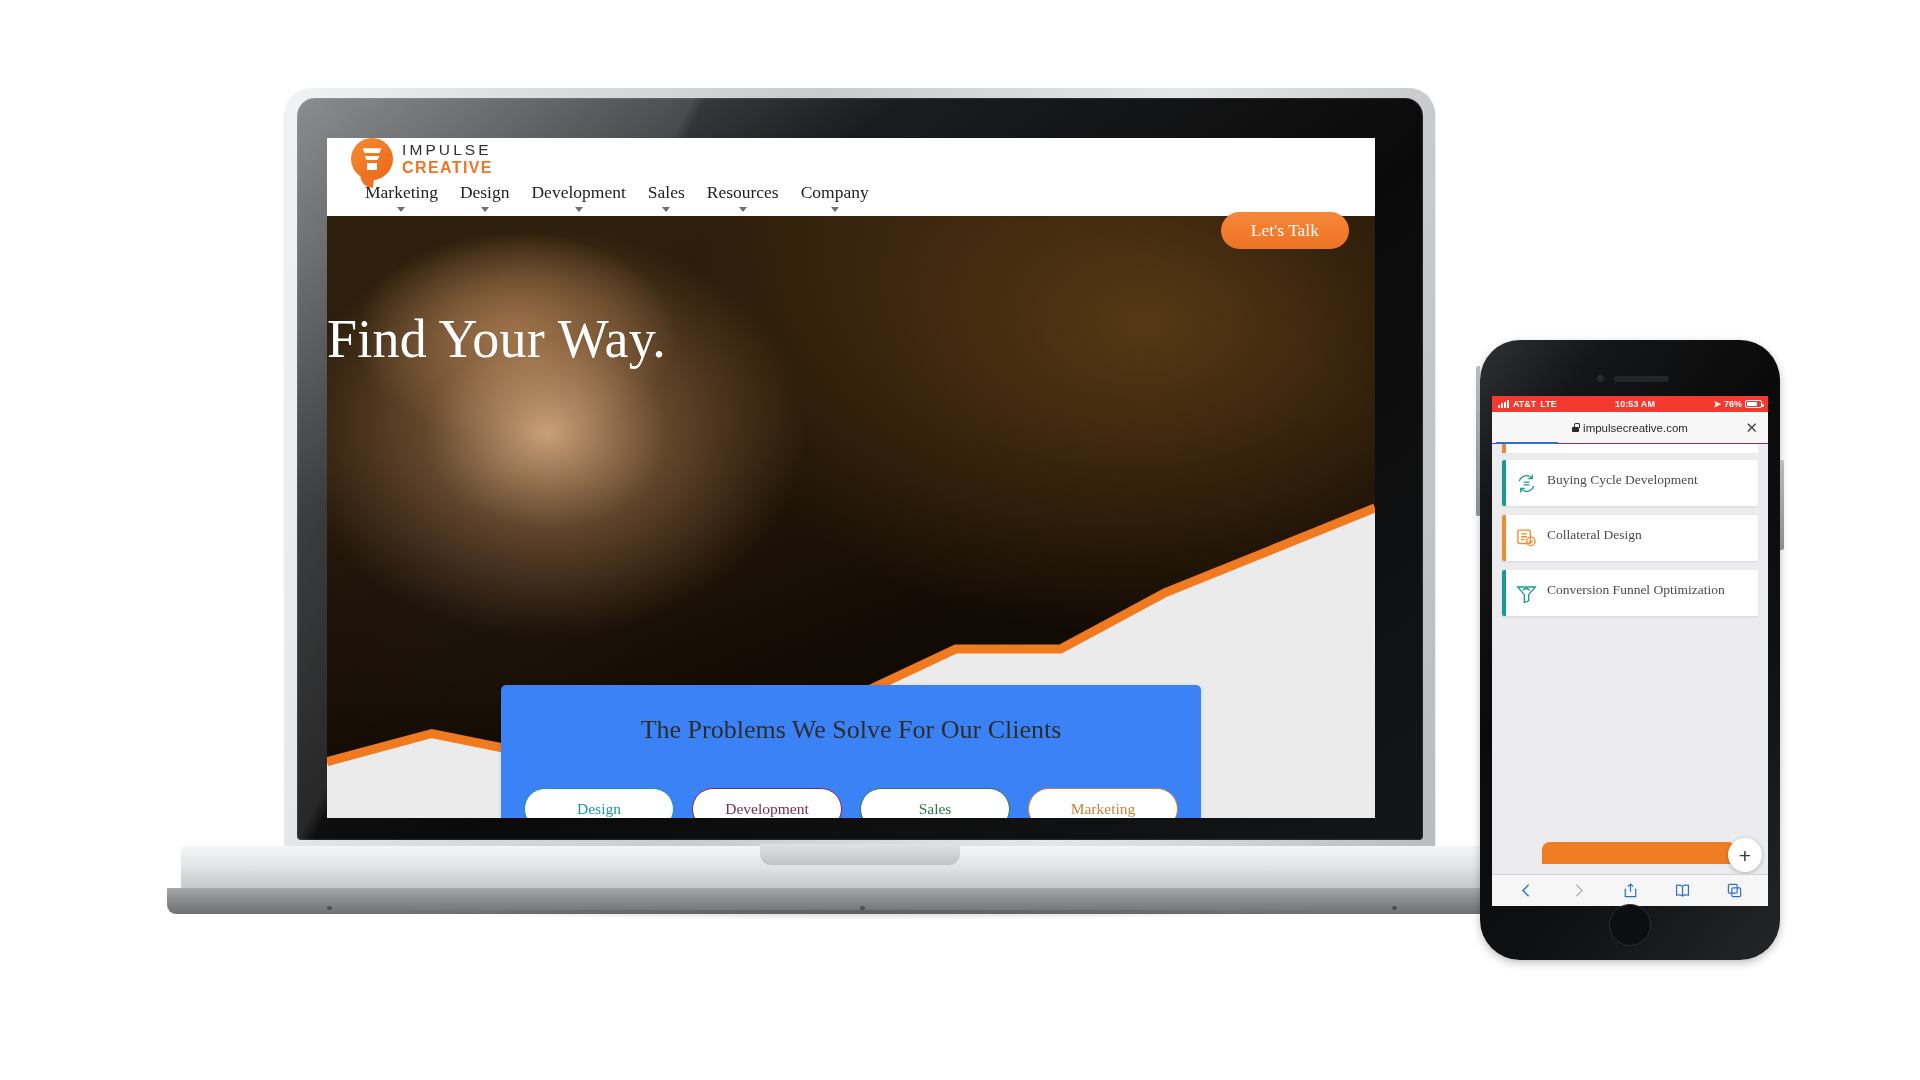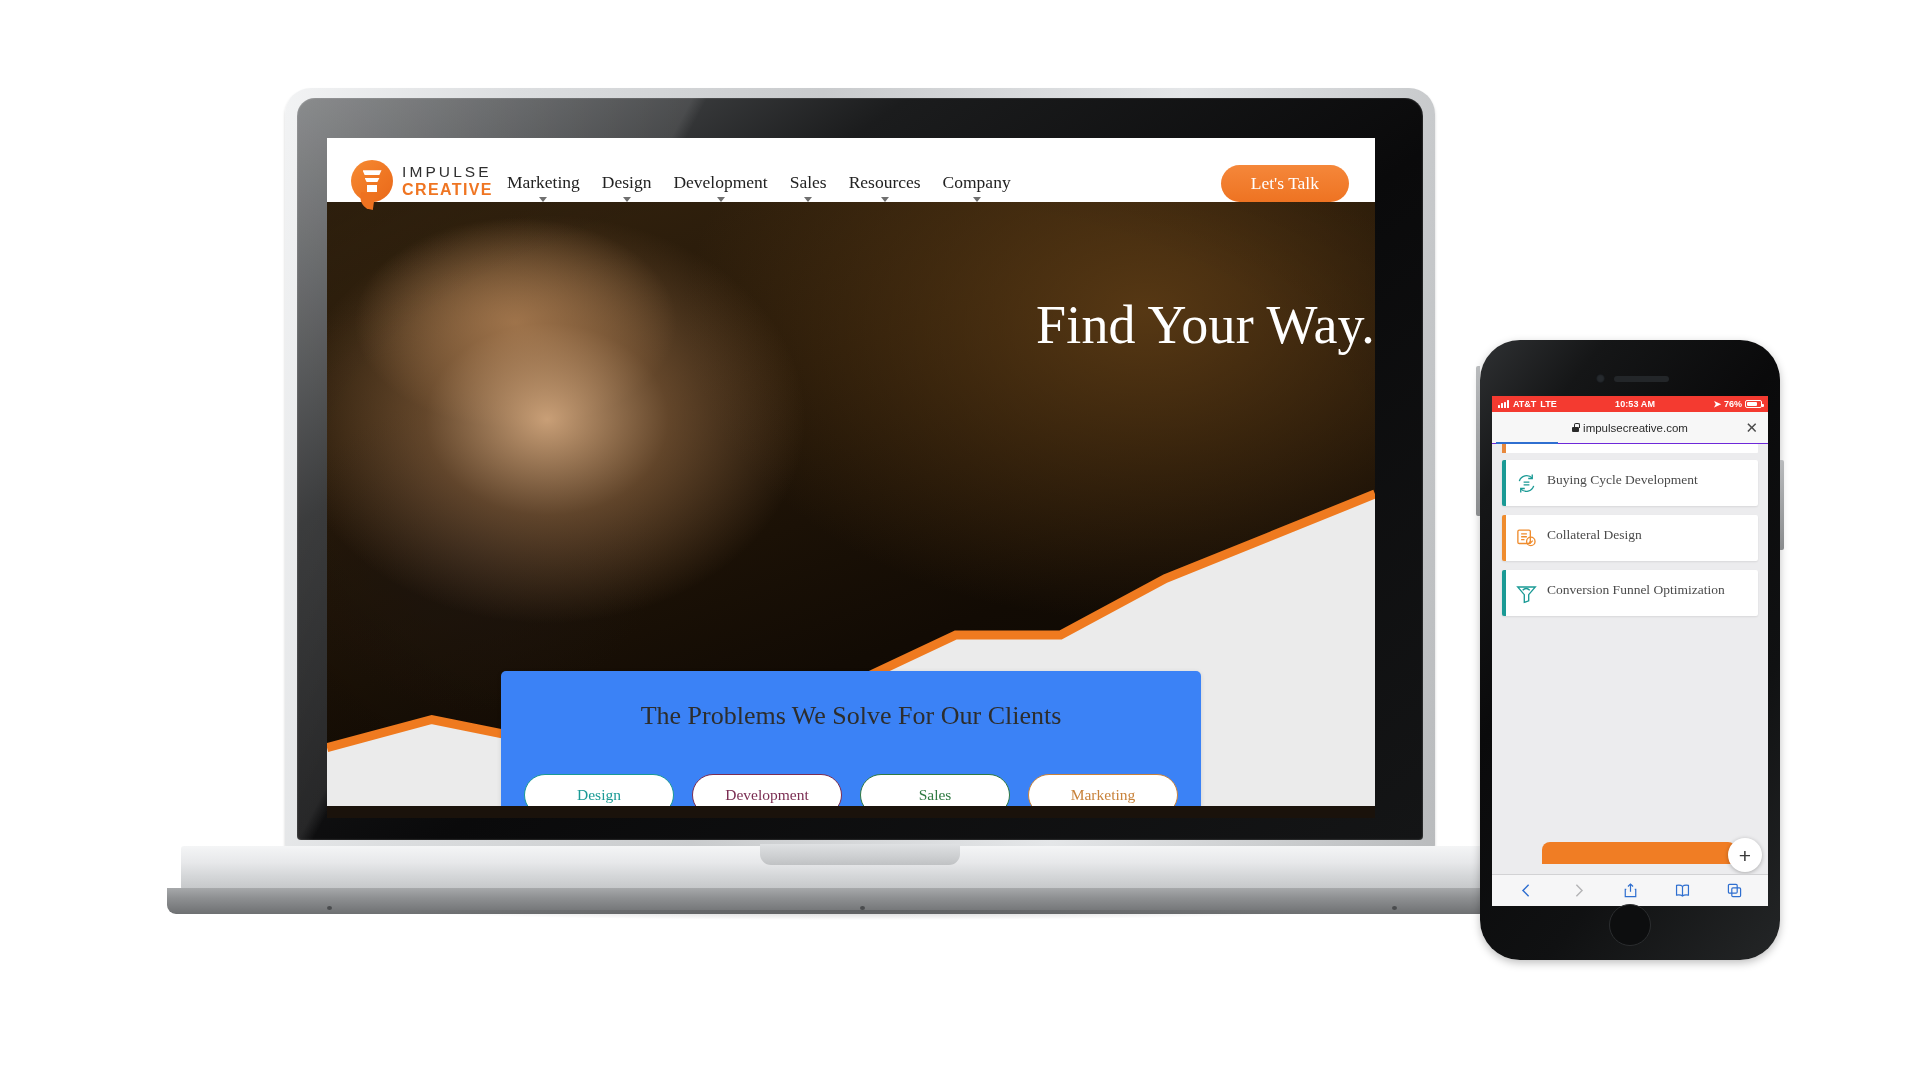--- a/index.html
+++ b/index.html
@@ -28,23 +28,24 @@
       linear-gradient(145deg,#6d6f71 0%,#4a4c4e 12%,#1b1c1d 28%,#0a0a0b 55%,#141516 100%);
     box-shadow: inset 0 0 2px rgba(255,255,255,.35);
   }
   .laptop-screen {
     position: absolute; left: 42px; top: 50px; width: 1048px; height: 680px;
     overflow: hidden; background: #1a120b;
   }
 
   
   .site-nav {
-    position: relative; height: 64px; background: #ffffff;
-    display: flex; align-items: flex-end; padding: 0 0 0 24px;
+    position: relative; height: 78px; background: #ffffff;
+    display: flex; align-items: flex-start; padding: 0 0 0 24px;
     z-index: 5;
+    flex-direction: column;
   }
   .logo-wrap { display: flex; align-items: center; gap: 9px; flex: none; }
   .logo-mark {
     position: relative; width: 42px; height: 42px; flex: none;
   }
   .logo-mark .bubble {
     position: absolute; left: 0; top: 0; width: 42px; height: 42px;
     background: linear-gradient(135deg,#f68b33 0%,#ef7522 60%,#e9691a 100%);
     border-radius: 50%;
   }
@@ -93,21 +94,21 @@
   .hero-photo {
     position: absolute; inset: 0;
     background:
       radial-gradient(ellipse 380px 300px at 21% 36%, rgba(214,170,128,.92) 0%, rgba(150,108,70,.55) 32%, rgba(40,26,14,0) 68%),
       radial-gradient(ellipse 230px 150px at 18% 20%, rgba(190,140,92,.85) 0%, rgba(90,60,34,0) 70%),
       radial-gradient(ellipse 260px 220px at 14% 58%, rgba(28,20,14,.95) 0%, rgba(28,20,14,0) 72%),
       radial-gradient(ellipse 620px 420px at 78% 18%, rgba(96,62,22,.85) 0%, rgba(40,26,10,0) 74%),
       linear-gradient(160deg,#35240f 0%,#241708 34%,#120b04 66%,#0a0704 100%);
   }
   .hero-vig { position: absolute; inset: 0; background: radial-gradient(ellipse 130% 120% at 50% 45%, rgba(0,0,0,0) 38%, rgba(0,0,0,.62) 100%); }
-  .hero-text { position: absolute; left: 0; right: 0; top: 92px; text-align: right; z-index: 3; }
+  .hero-text { position: absolute; left: 0; right: 0; top: 92px; text-align: left; z-index: 3; }
   .hero-h1 {
     font-family: "Liberation Serif", serif; font-size: 54px; color: #fff;
     font-weight: 400; letter-spacing: .2px;
   }
   .hero-sub {
     font-family: "Liberation Serif", serif; font-size: 24px; color: #fff;
     font-weight: 700; margin-top: 40px;
   }
   .hero-chart { position: absolute; left: 0; bottom: 0; width: 100%; height: 330px; z-index: 2; }
 

